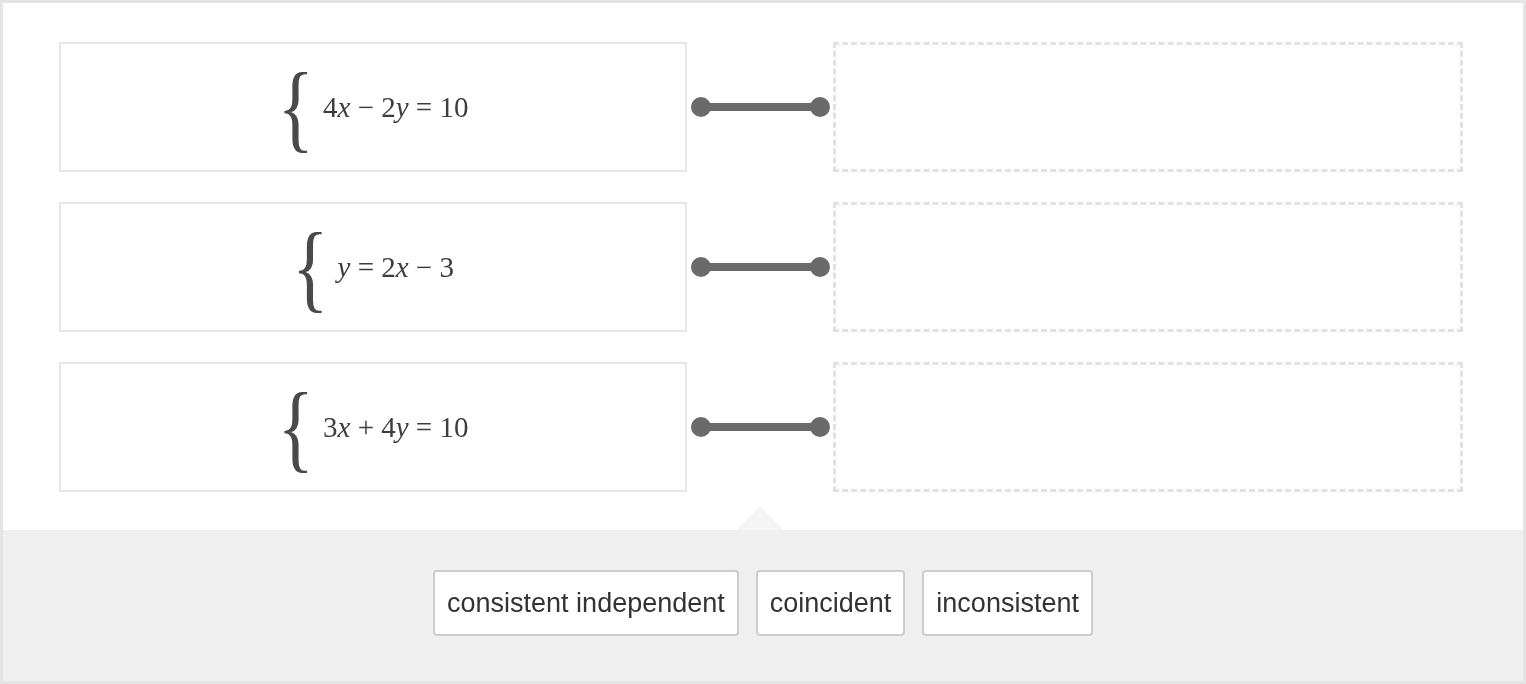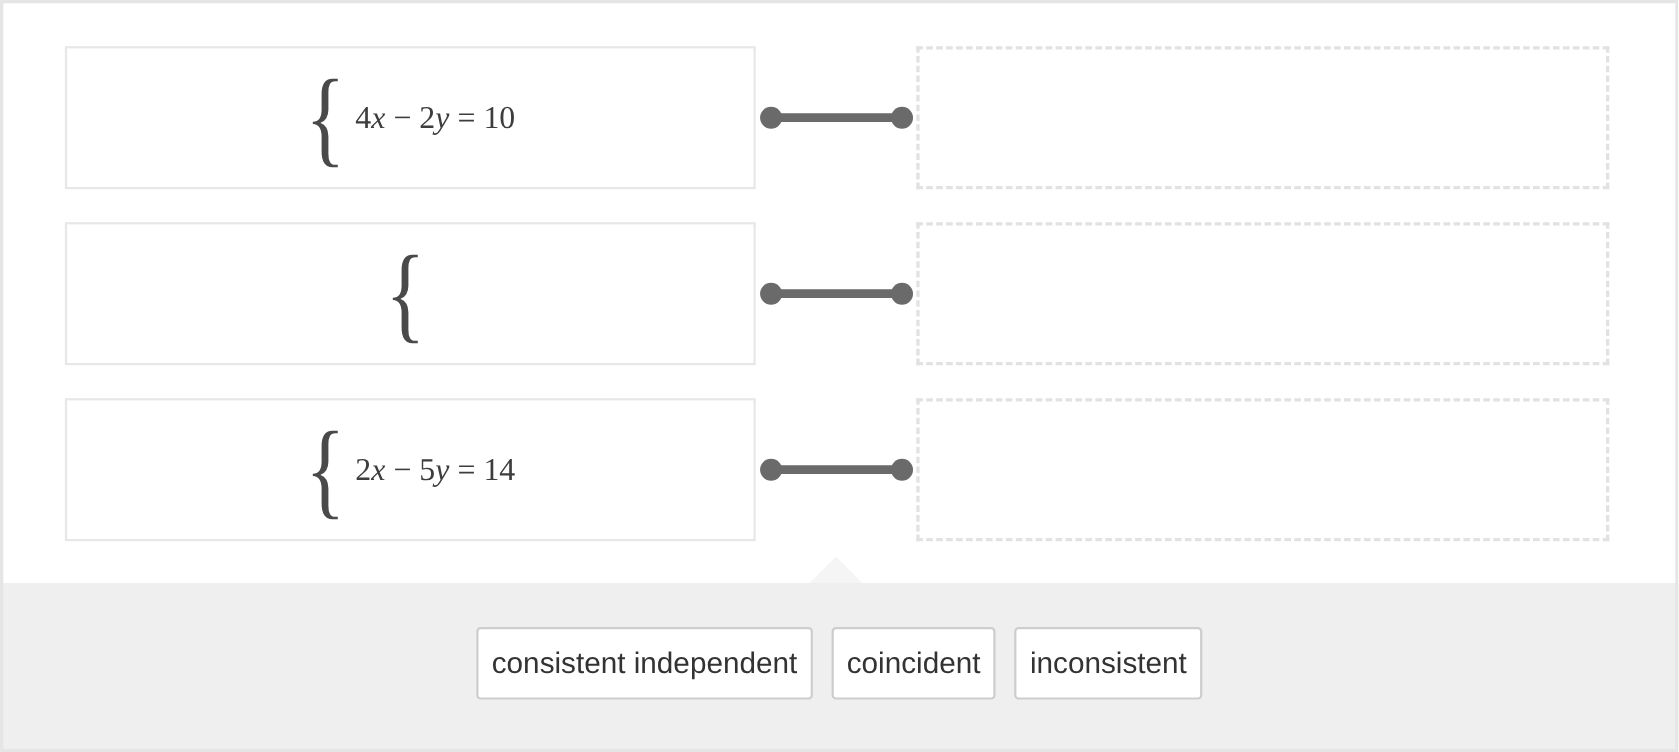--- a/index.html
+++ b/index.html
@@ -165,35 +165,36 @@
       <span class="dot left"></span>
       <span class="dot right"></span>
     </div>
     <div class="drop-zone"></div>
   </div>
 
   <div class="match-row row-2">
     <div class="system-card">
       <span class="brace">{</span>
       <div class="eq-lines">
+        <div class="eq-line"><i>y</i> = 2<i>x</i> − 3</div>
       </div>
     </div>
     <div class="connector">
       <span class="line"></span>
       <span class="dot left"></span>
       <span class="dot right"></span>
     </div>
     <div class="drop-zone"></div>
   </div>
 
   <div class="match-row row-3">
     <div class="system-card">
       <span class="brace">{</span>
       <div class="eq-lines">
-        <div class="eq-line">2<i>x</i> − 5<i>y</i> = 14</div>
+        <div class="eq-line">3<i>x</i> + 4<i>y</i> = 10</div>
       </div>
     </div>
     <div class="connector">
       <span class="line"></span>
       <span class="dot left"></span>
       <span class="dot right"></span>
     </div>
     <div class="drop-zone"></div>
   </div>
 

